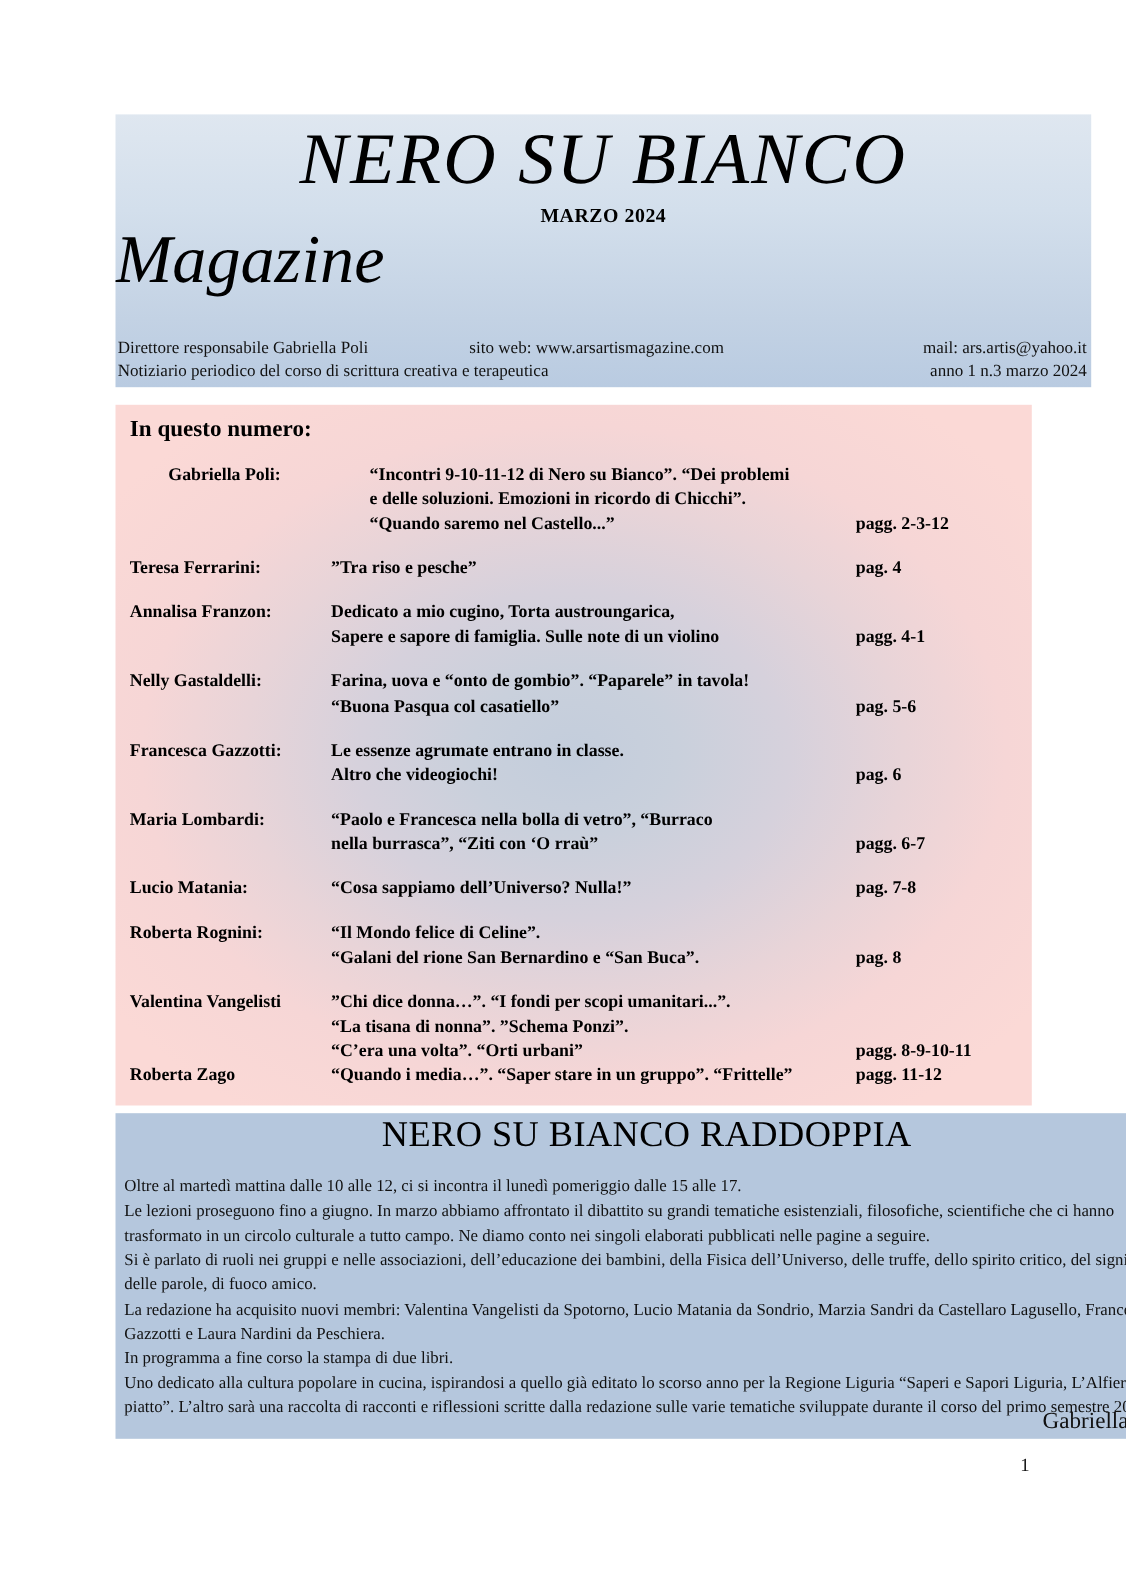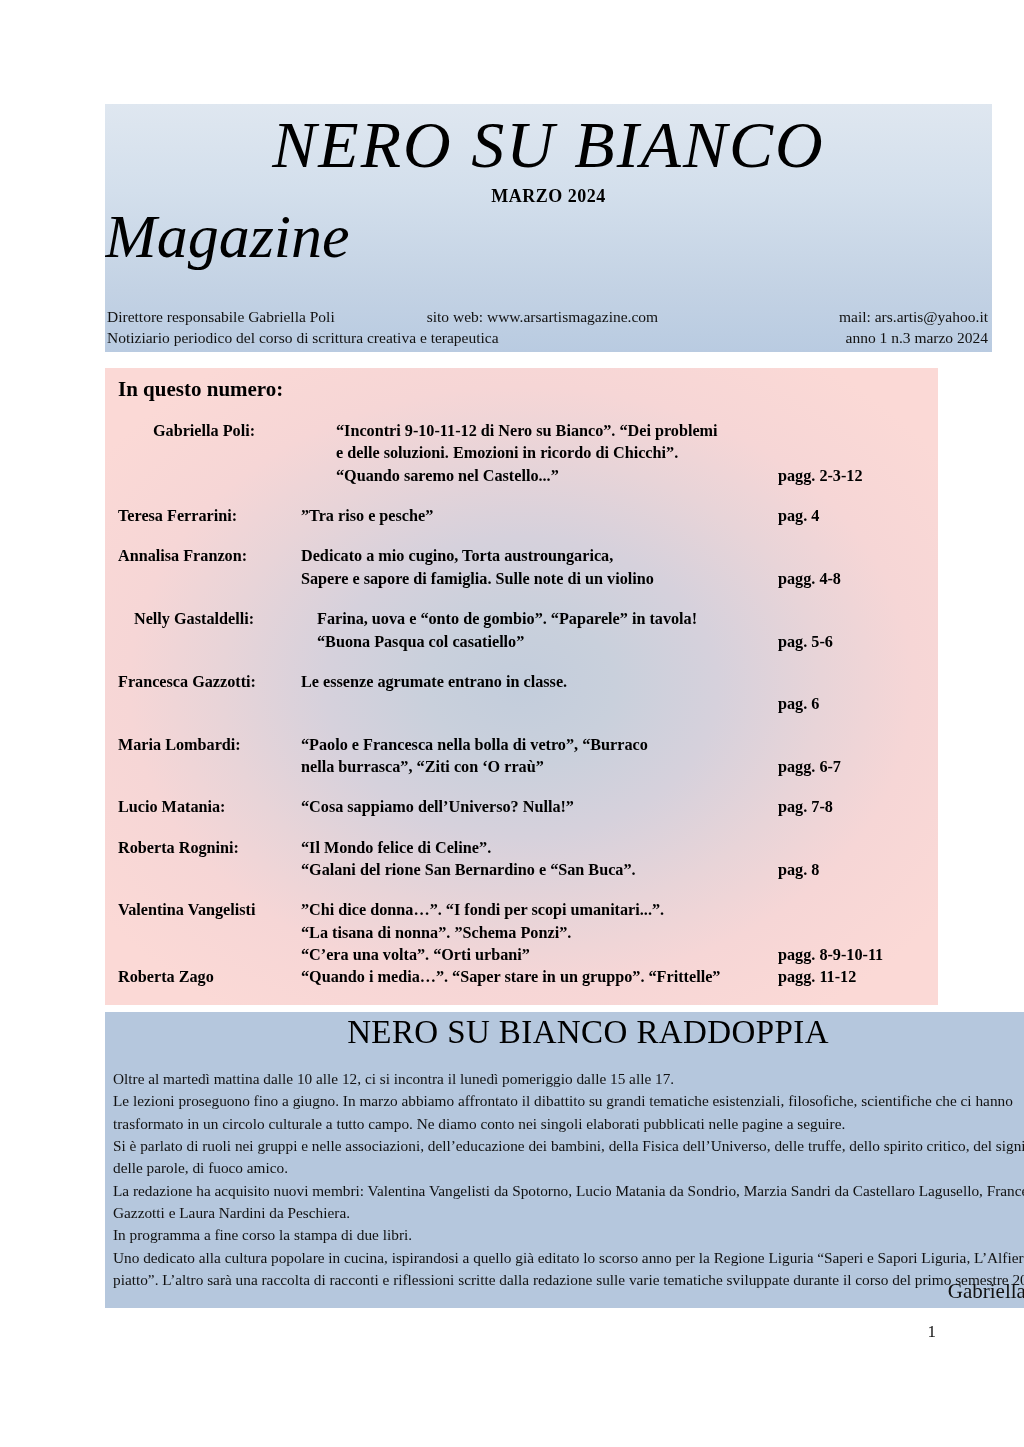--- a/index.html
+++ b/index.html
@@ -232,38 +232,39 @@
           </div>
         </div>
         <div class="toc-row" style="margin-bottom: 18px;">
           <div class="toc-author">Annalisa Franzon:</div>
           <div class="toc-titles">
             <div>Dedicato a mio cugino, Torta austroungarica,</div>
             <div>Sapere e sapore di famiglia. Sulle note di un violino</div>
           </div>
           <div class="toc-pages">
             <span class="pg-inner">&nbsp;</span>
-            <span class="pg-inner">pagg. 4-8</span>
-          </div>
-        </div>
-        <div class="toc-row" style="margin-bottom: 18px; padding-left: 16px;">
+            <span class="pg-inner">pagg. 4-1</span>
+          </div>
+        </div>
+        <div class="toc-row" style="margin-bottom: 18px;">
           <div class="toc-author">Nelly Gastaldelli:</div>
           <div class="toc-titles">
             <div>Farina, uova e “onto de gombio”. “Paparele” in tavola!</div>
             <div>“Buona Pasqua col casatiello”</div>
           </div>
           <div class="toc-pages">
             <span class="pg-inner">&nbsp;</span>
             <span class="pg-inner">pag. 5-6</span>
           </div>
         </div>
         <div class="toc-row" style="margin-bottom: 18px;">
           <div class="toc-author">Francesca Gazzotti:</div>
           <div class="toc-titles">
             <div>Le essenze agrumate entrano in classe.</div>
+            <div>Altro che videogiochi!</div>
           </div>
           <div class="toc-pages">
             <span class="pg-inner">&nbsp;</span>
             <span class="pg-inner">pag. 6</span>
           </div>
         </div>
         <div class="toc-row" style="margin-bottom: 18px;">
           <div class="toc-author">Maria Lombardi:</div>
           <div class="toc-titles">
             <div>“Paolo e Francesca nella bolla di vetro”, “Burraco</div>

